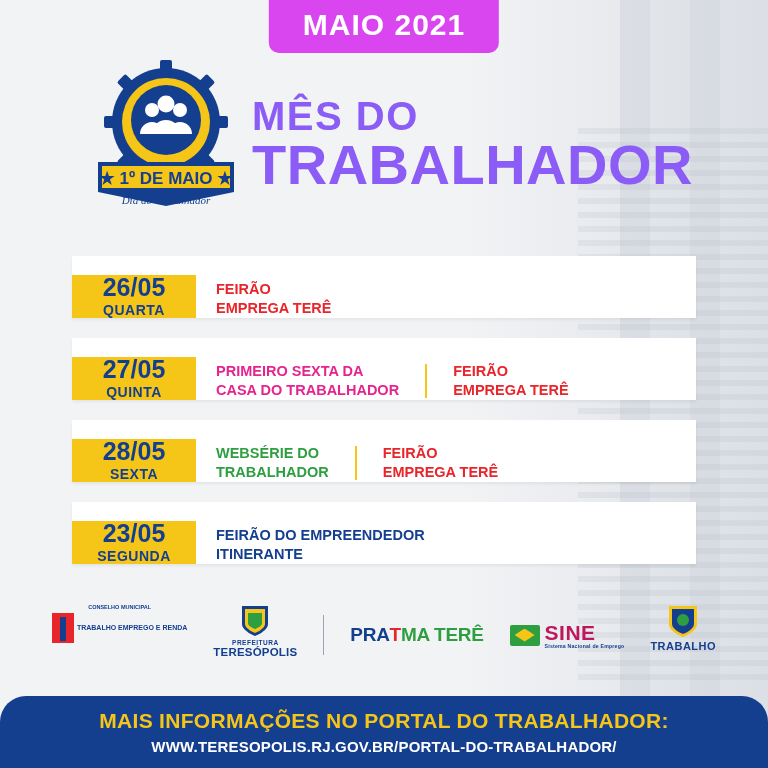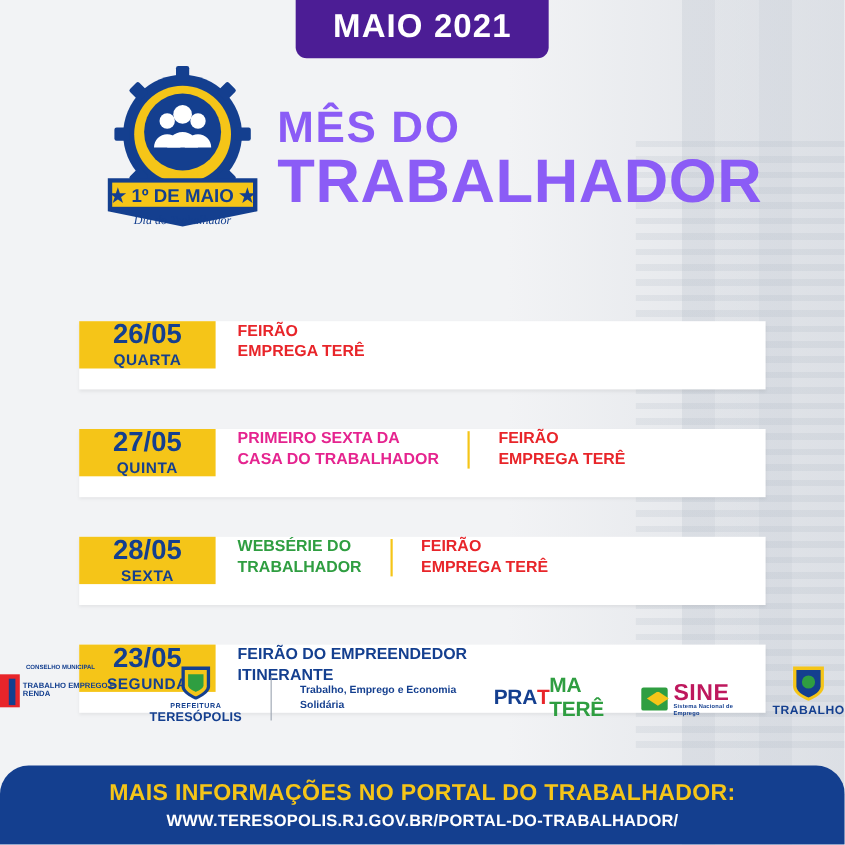--- a/index.html
+++ b/index.html
@@ -25,21 +25,21 @@
   .bg-texture2 {
     position: absolute; right: 0; top: 120px; width: 190px; height: 560px;
     background: repeating-linear-gradient(0deg, rgba(170,180,192,0.18) 0 6px, rgba(255,255,255,0) 6px 14px);
     pointer-events: none;
   }
 
   
   .month-banner {
     position: absolute; left: 50%; transform: translateX(-50%);
     top: 0;
-    background: #4c1d95;
+    background: #d946ef;
     color: #ffffff;
     font-size: 30px; font-weight: bold;
     letter-spacing: 1px;
     padding: 8px 34px 11px 34px;
     border-bottom-left-radius: 10px;
     border-bottom-right-radius: 10px;
   }
 
   
   .badge {
@@ -54,26 +54,25 @@
     color: #8b5cf6;
     font-weight: bold;
     line-height: 0.92;
   }
   .title .l1 { font-size: 40px; letter-spacing: 1.5px; display:block; }
   .title .l2 { font-size: 56px; letter-spacing: 0.5px; display:block; margin-top: 4px;}
 
   
   .schedule { position: absolute; left: 72px; top: 256px; width: 624px; }
   .row {
-    display: flex; align-items: flex-start;
+    display: flex; align-items: flex-end;
     background: #ffffff;
     height: 62px;
     margin-bottom: 20px;
     box-shadow: 0 2px 3px rgba(0,0,0,0.06);
-    margin-top: 36px;
   }
   .row .date {
     width: 124px;
     background: #f5c518;
     color: #143f8f;
     display: flex; flex-direction: column;
     align-items: center; justify-content: center;
     flex: none;
   }
   .row .date .dnum { font-size: 25px; font-weight: bold; line-height: 1; }
@@ -276,21 +275,20 @@
         <path d="M2 2h26v18c0 7-13 12-13 12S2 27 2 20z" fill="#143F8F"></path>
         <path d="M5 5h20v15c0 5-10 9-10 9S5 25 5 20z" fill="#F5C518"></path>
         <path d="M8 9h14v10c0 3.5-7 6-7 6s-7-2.5-7-6z" fill="#2F9E41"></path>
       </svg>
       <div class="pref-t1">PREFEITURA</div>
       <div class="pref-t2">TERESÓPOLIS</div>
     </div>
 
     <div class="sep-line"></div>
 
-    <div class="logo dept">Trabalho, Emprego e Economia Solidária</div>
 
     <div class="logo pratmatere">
       <span>PRA</span>
         <span class="heart">T</span>
         <span class="te">MA TERÊ</span>
     </div>
 
     <div class="logo sine">
       <div class="sine-flag"></div>
       <div class="sine-txt">

